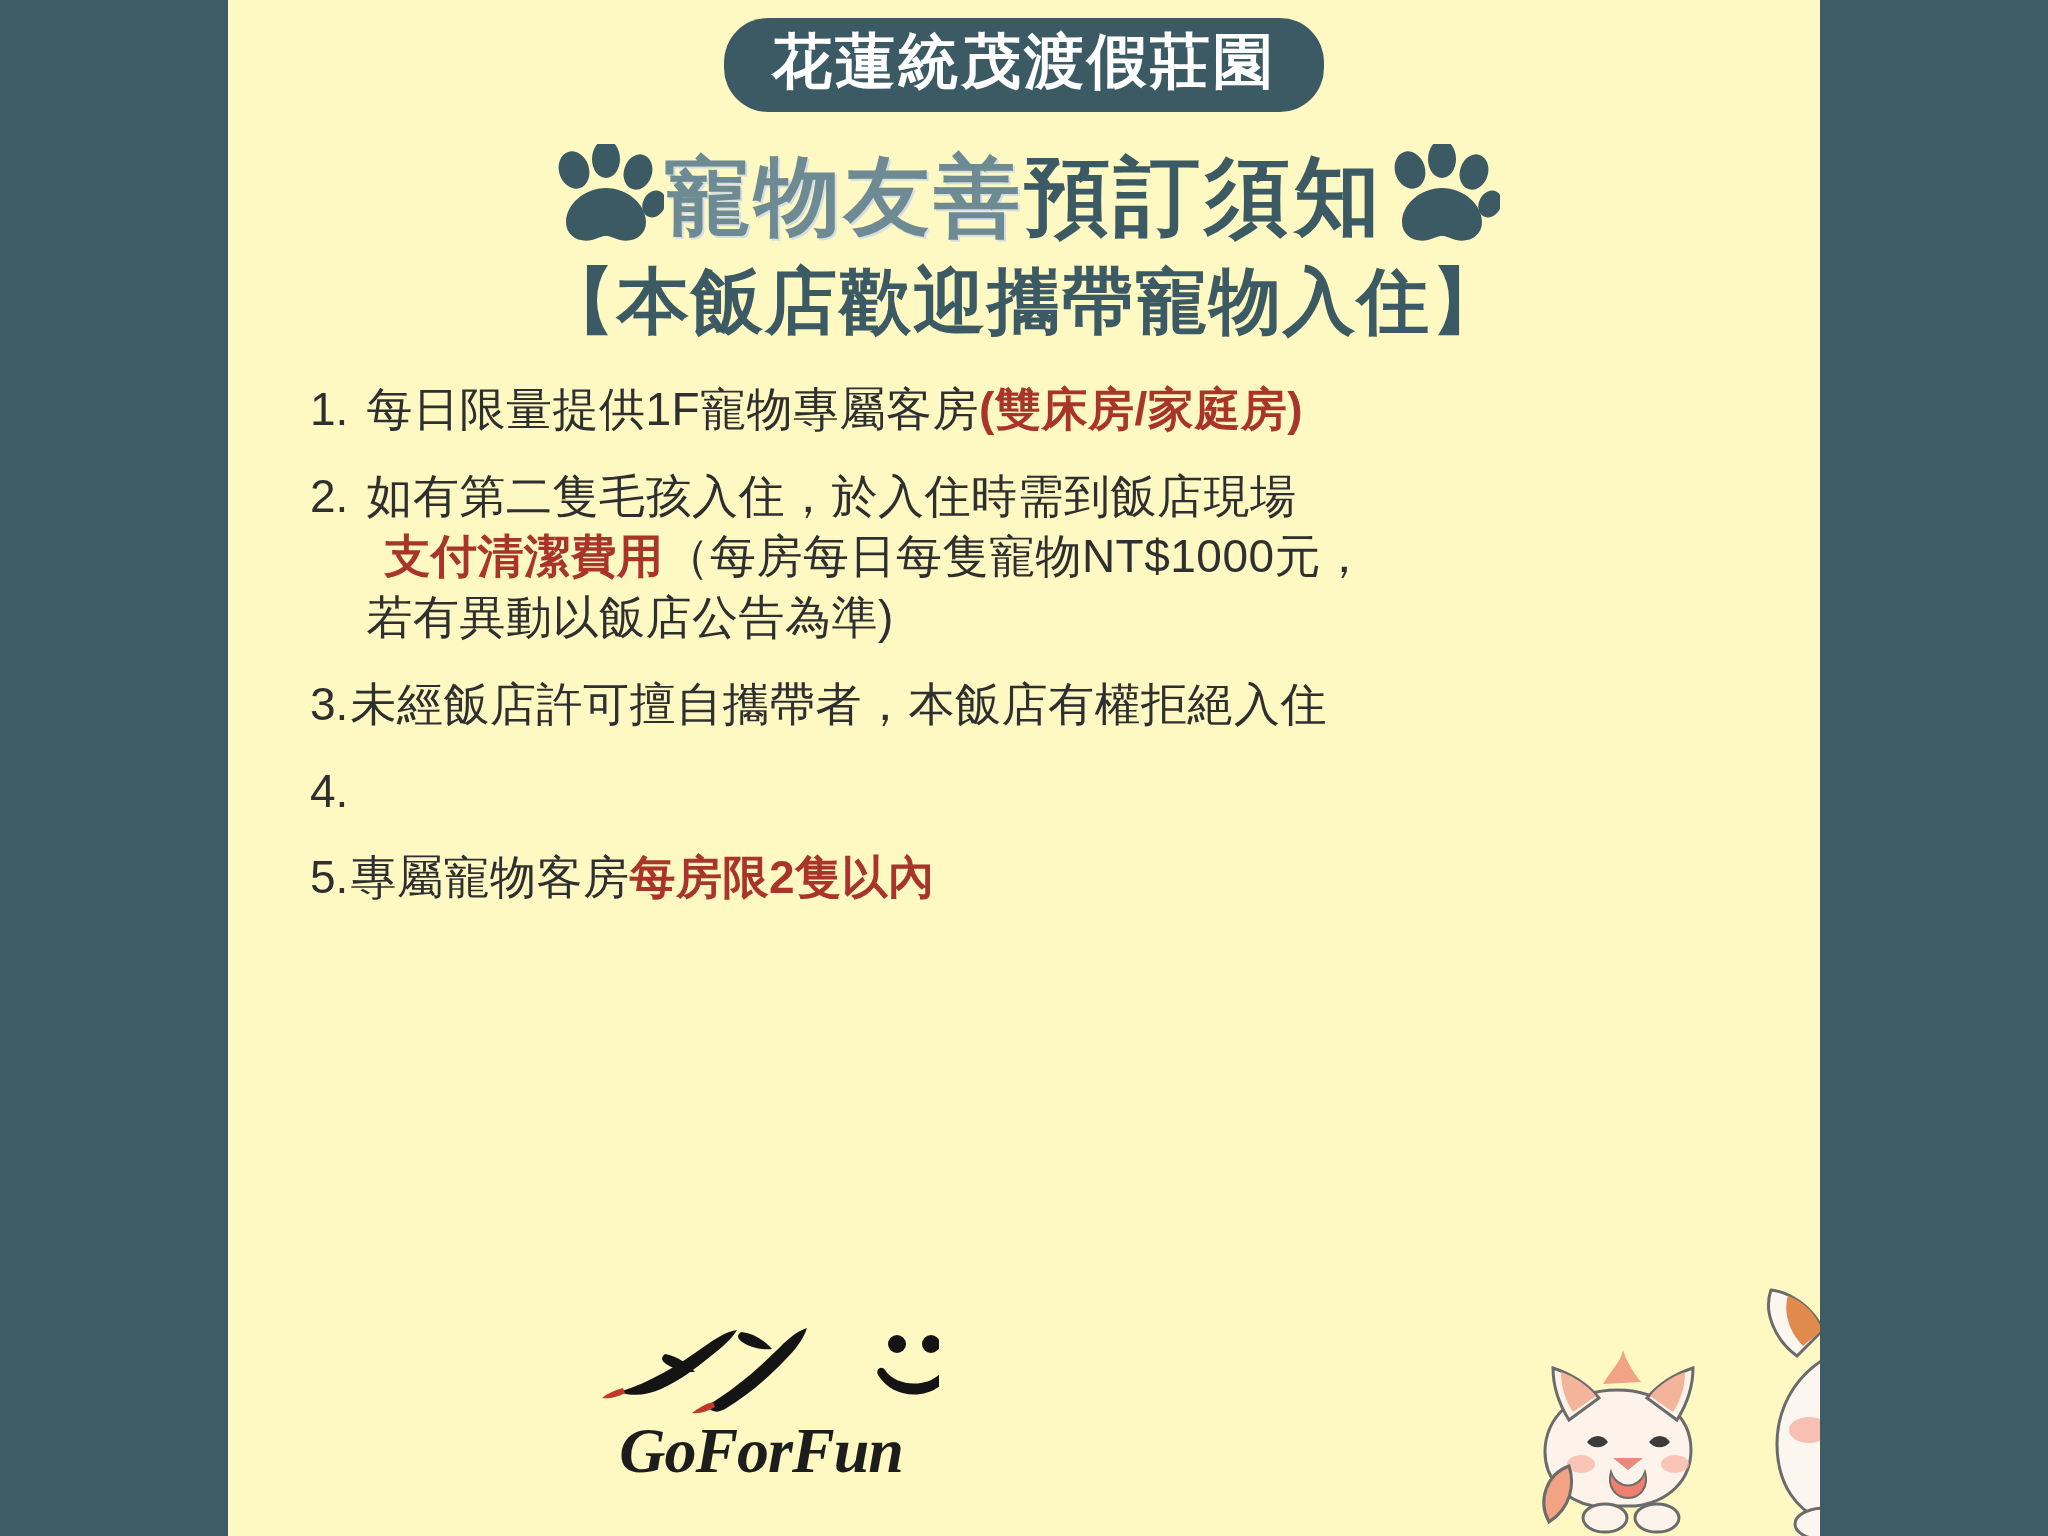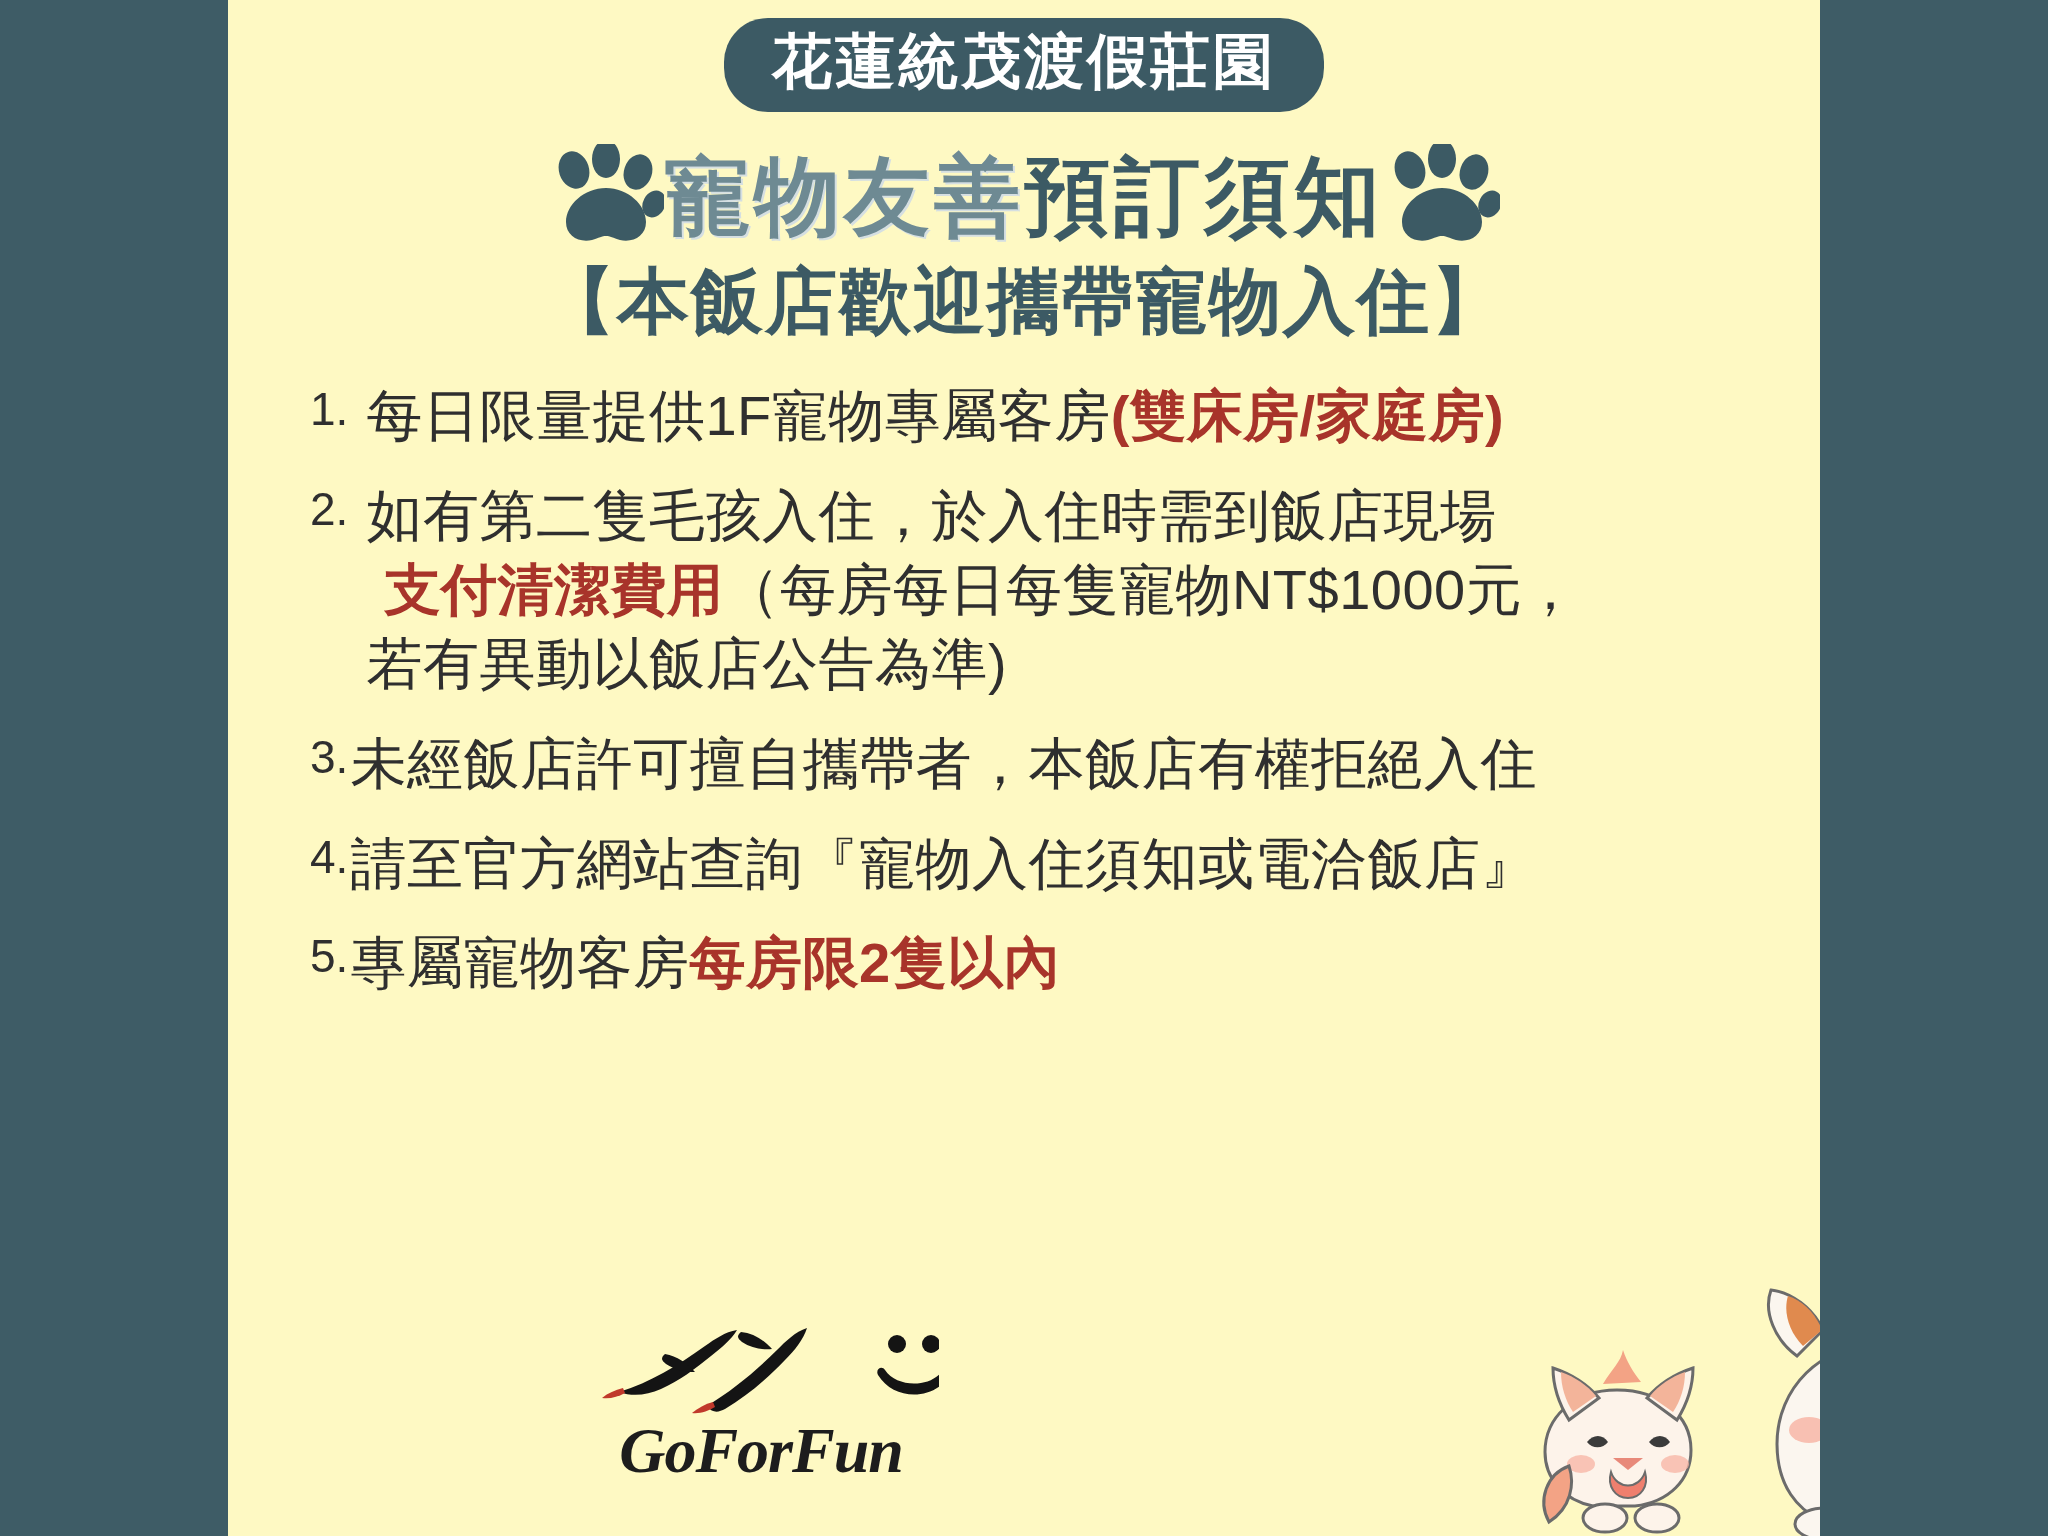--- a/index.html
+++ b/index.html
@@ -97,21 +97,21 @@
   .num {
     flex: 0 0 auto;
     font-size: 46px;
     line-height: 1.32;
     color: #2f2f2f;
     font-family: "Liberation Sans", sans-serif;
   }
   .num.sp { margin-right: 18px; }
   .num.tight { margin-right: 2px; }
   .body {
-    font-size: 56px;
+    font-size: 46px;
     line-height: 1.32;
     letter-spacing: 0.5px;
     color: #2f2f2f;
   }
   .body .red {
     color: #a8342a;
     font-weight: 700;
   }
   .body .line2 { display: block; }
   .indent { display: inline-block; }
@@ -213,23 +213,20 @@
 
       <div class="item">
         <div class="num tight">3.</div>
         <div class="body">
           <span>未經飯店許可擅自攜帶者，本飯店有權拒絕入住</span>
         </div>
       </div>
 
       <div class="item">
         <div class="num tight">4.</div>
-        <div class="body">
-          <span>請至官方網站查詢『寵物入住須知或電洽飯店』</span>
-        </div>
       </div>
 
       <div class="item">
         <div class="num tight">5.</div>
         <div class="body">
           <span>專屬寵物客房</span><span class="red">每房限2隻以內</span>
         </div>
       </div>
 
     </div>

